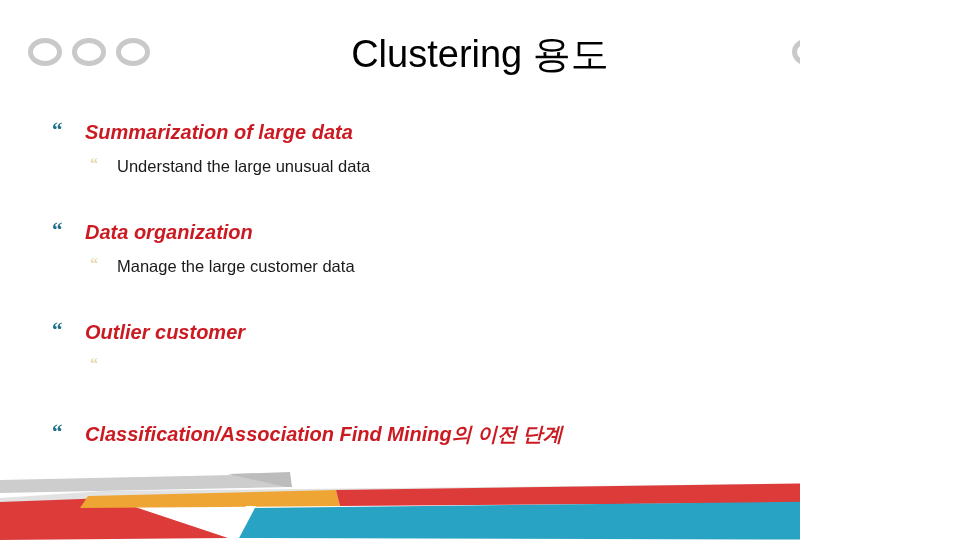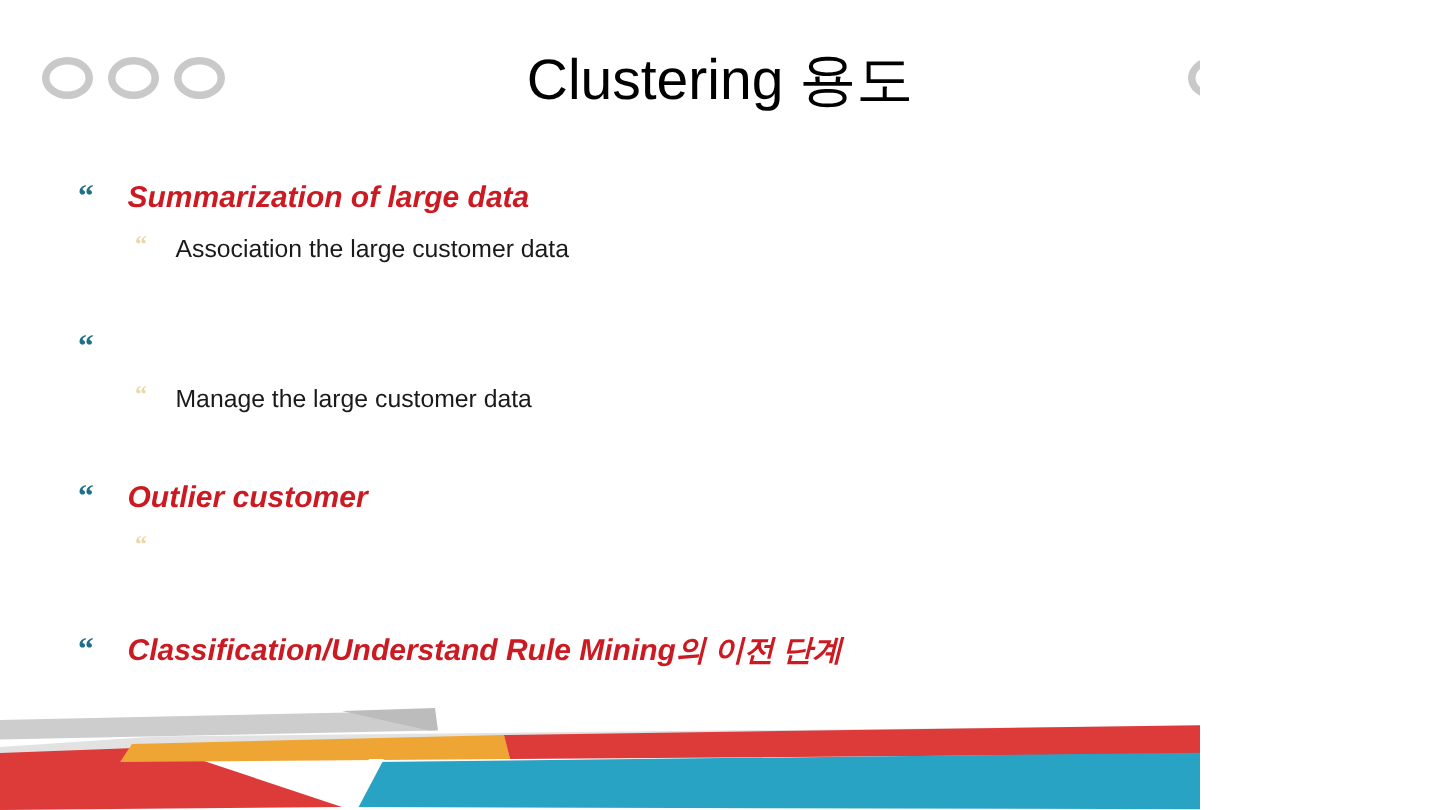--- a/index.html
+++ b/index.html
@@ -155,48 +155,49 @@
 
   <div class="content">
 
     <div class="group g1">
       <div class="lvl1">
         <span class="marker">“</span>
         <span class="txt">Summarization of large data</span>
       </div>
       <div class="lvl2">
         <span class="marker">“</span>
-        <span class="txt">Association the large customer data</span>
+        <span class="txt">Understand the large unusual data</span>
       </div>
     </div>
 
     <div class="group g2">
       <div class="lvl1">
         <span class="marker">“</span>
+        <span class="txt">Data organization</span>
       </div>
       <div class="lvl2">
         <span class="marker">“</span>
         <span class="txt">Manage the large customer data</span>
       </div>
     </div>
 
     <div class="group g3">
       <div class="lvl1">
         <span class="marker">“</span>
         <span class="txt">Outlier customer</span>
       </div>
       <div class="lvl2">
         <span class="marker">“</span>
       </div>
     </div>
 
     <div class="group g4">
       <div class="lvl1 wide">
         <span class="marker">“</span>
-        <span class="txt">Classification/Understand Rule Mining의 이전 단계</span>
+        <span class="txt">Classification/Association Find Mining의 이전 단계</span>
       </div>
     </div>
 
   </div>
 
   <div class="band">
     <svg width="960" height="80" viewBox="0 0 960 80" xmlns="http://www.w3.org/2000/svg">
 
       <polygon points="0,20 280,14 290,27 0,33" fill="#cdcdcd"></polygon>
       <polygon points="228,14 290,12 292,27 286,27" fill="#bcbcbc"></polygon>

